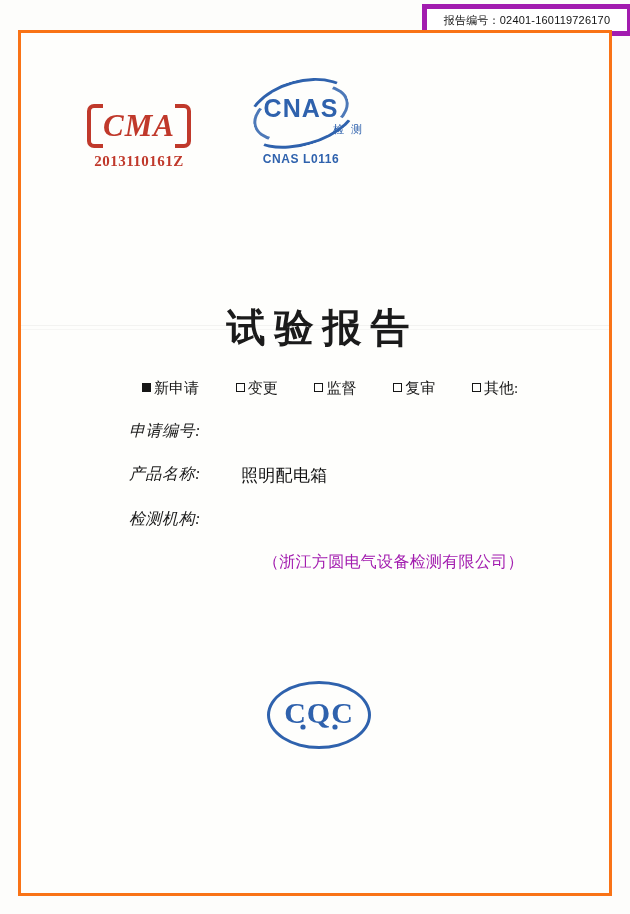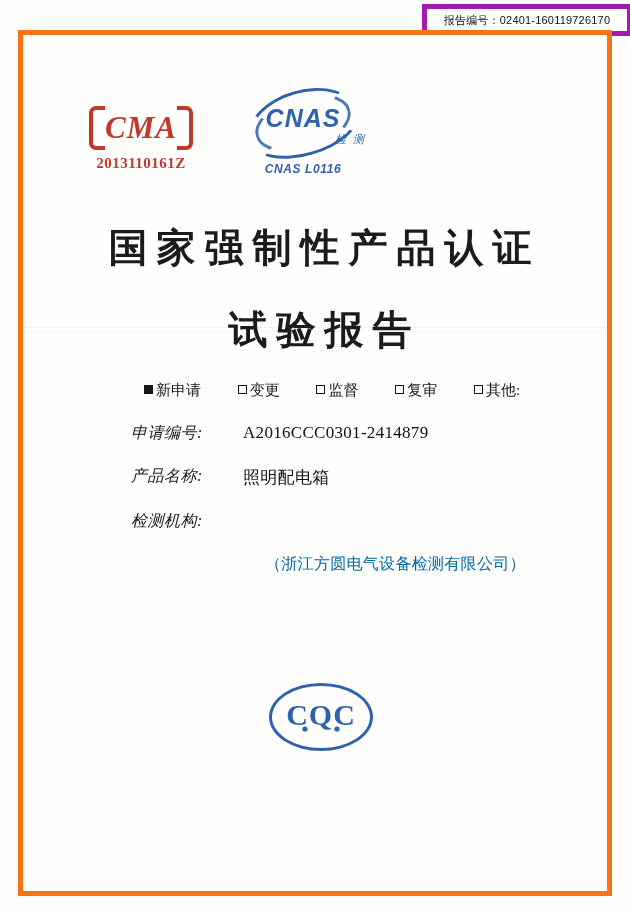--- a/index.html
+++ b/index.html
@@ -44,21 +44,21 @@
     white-space: nowrap;
   }
 
   
   .doc-frame {
     position: absolute;
     left: 18px;
     top: 30px;
     width: 594px;
     height: 866px;
-    border: 5px solid #f97316;
+    border: 3px solid #f97316;
     box-sizing: border-box;
     background: #fefefc;
   }
 
   
   .fold-line {
     position: absolute;
     left: 0;
     width: 100%;
     height: 1px;
@@ -128,24 +128,23 @@
     font-weight: bold;
     font-size: 15px;
     color: #c0392b;
     letter-spacing: 0.5px;
   }
 
   
   .cnas-block {
     position: absolute;
     left: 205px;
-    top: 8px;
+    top: 0;
     width: 150px;
     text-align: center;
-    font-style: italic;
   }
   .cnas-mark {
     position: relative;
     width: 126px;
     height: 72px;
     margin: 0 auto;
   }
   .cnas-swoosh {
     position: absolute;
     left: 6px;
@@ -293,21 +292,21 @@
   .field-value {
     font-family: "Liberation Serif", "DejaVu Serif", serif;
     font-size: 17px;
     color: #111;
     letter-spacing: 0.3px;
     white-space: nowrap;
   }
   .field-value-2 {
     font-family: "Liberation Serif", "DejaVu Serif", serif;
     font-size: 16px;
-    color: #0369a1;
+    color: #a21caf;
     letter-spacing: 0.3px;
     white-space: nowrap;
     margin-top: 6px;
     padding-left: 242px;
   }
 
   
   .cqc-seal {
     position: absolute;
     left: 246px;
@@ -373,36 +372,34 @@
         <div class="cnas-mark">
           <div class="cnas-swoosh"></div>
           <div class="cnas-swoosh2"></div>
           <div class="cnas-letters">CNAS</div>
           <div class="cnas-cn">检 测</div>
         </div>
         <div class="cnas-code">CNAS L0116</div>
       </div>
     </div>
 
-    <div class="title-main">国家强制性产品认证</div>
     <div class="title-sub">试验报告</div>
 
     <div class="check-row">
       <span class="check-item"><span class="box checked"></span><span>新申请</span></span>
       <span class="check-item"><span class="box"></span><span>变更</span></span>
       <span class="check-item"><span class="box"></span><span>监督</span></span>
       <span class="check-item"><span class="box"></span><span>复审</span></span>
       <span class="check-item"><span class="box"></span><span>其他:</span></span>
     </div>
 
     <div class="fields">
 
       <div class="field-row">
         <div class="field-label">申请编号:</div>
-        <div class="field-value">A2016CCC0301-2414879</div>
       </div>
 
       <div class="field-row">
         <div class="field-label">产品名称:</div>
         <div class="field-value">照明配电箱</div>
       </div>
 
 
       <div class="field-row">
         <div class="field-label">检测机构:</div>

